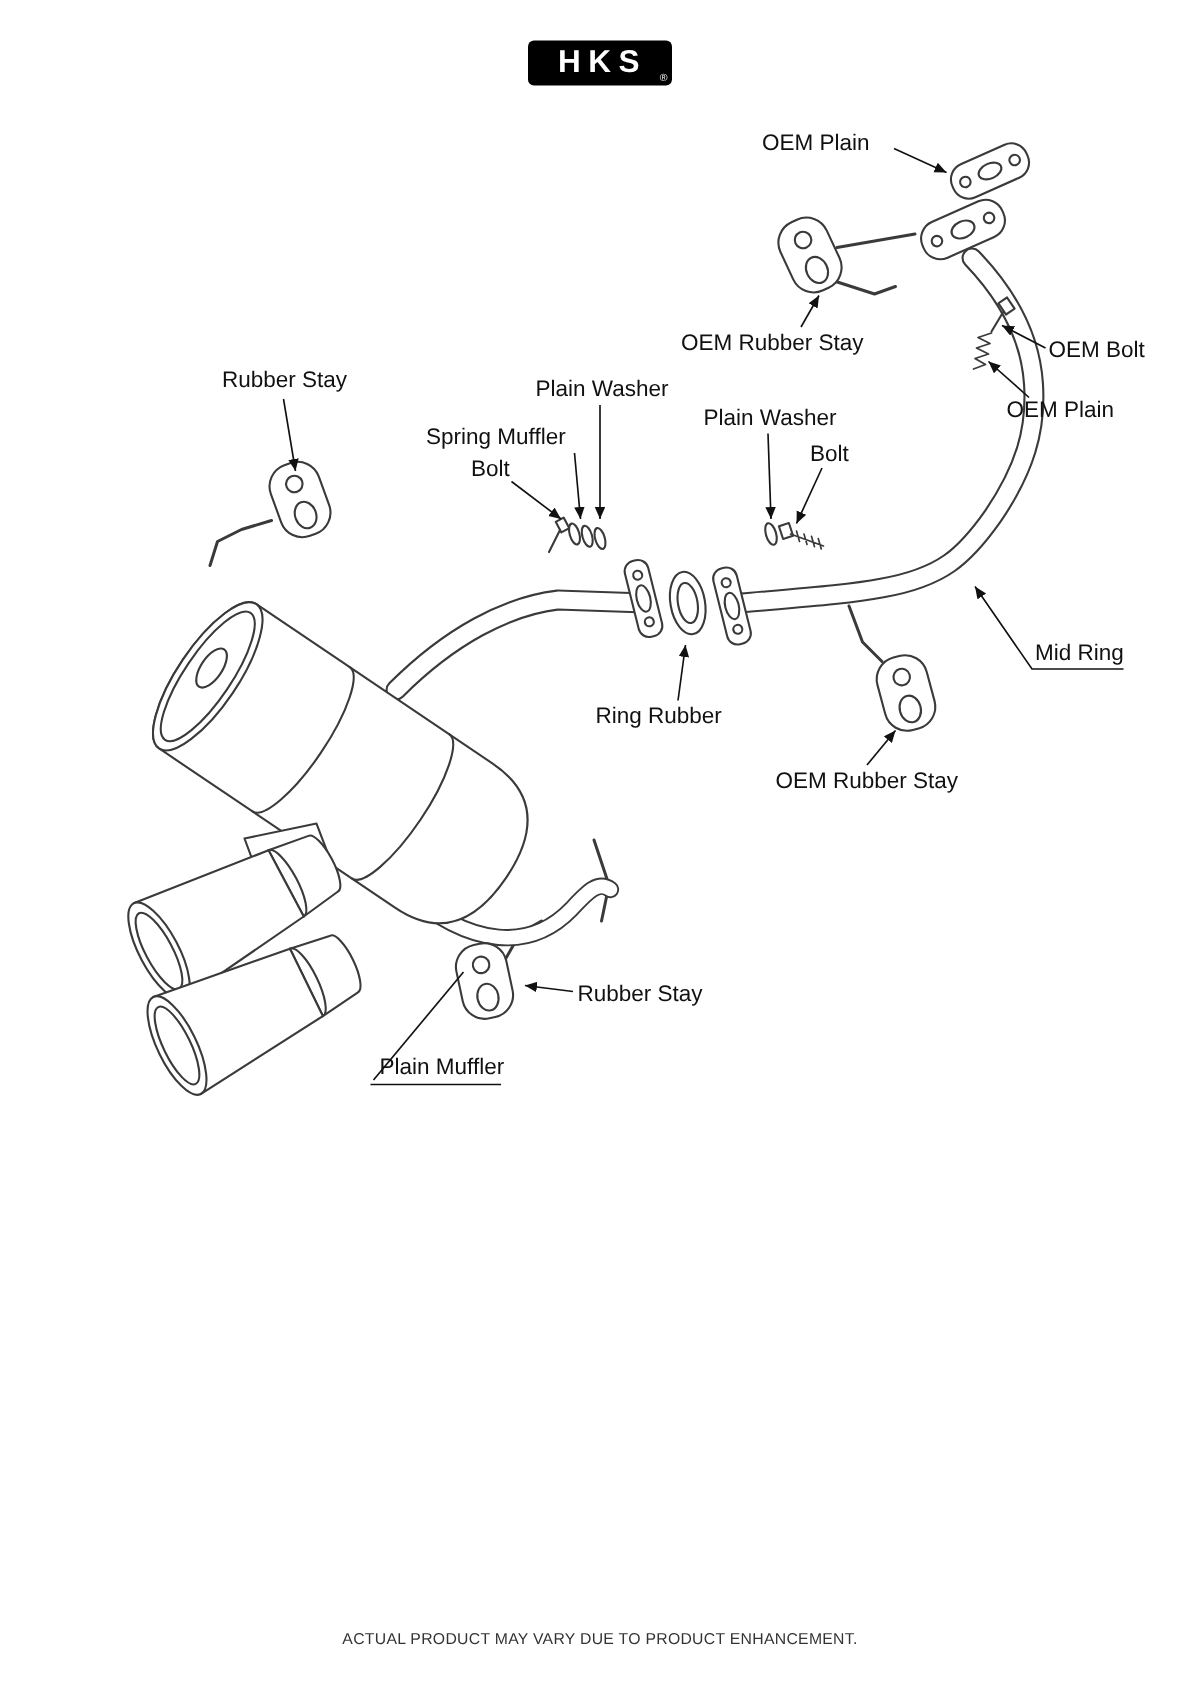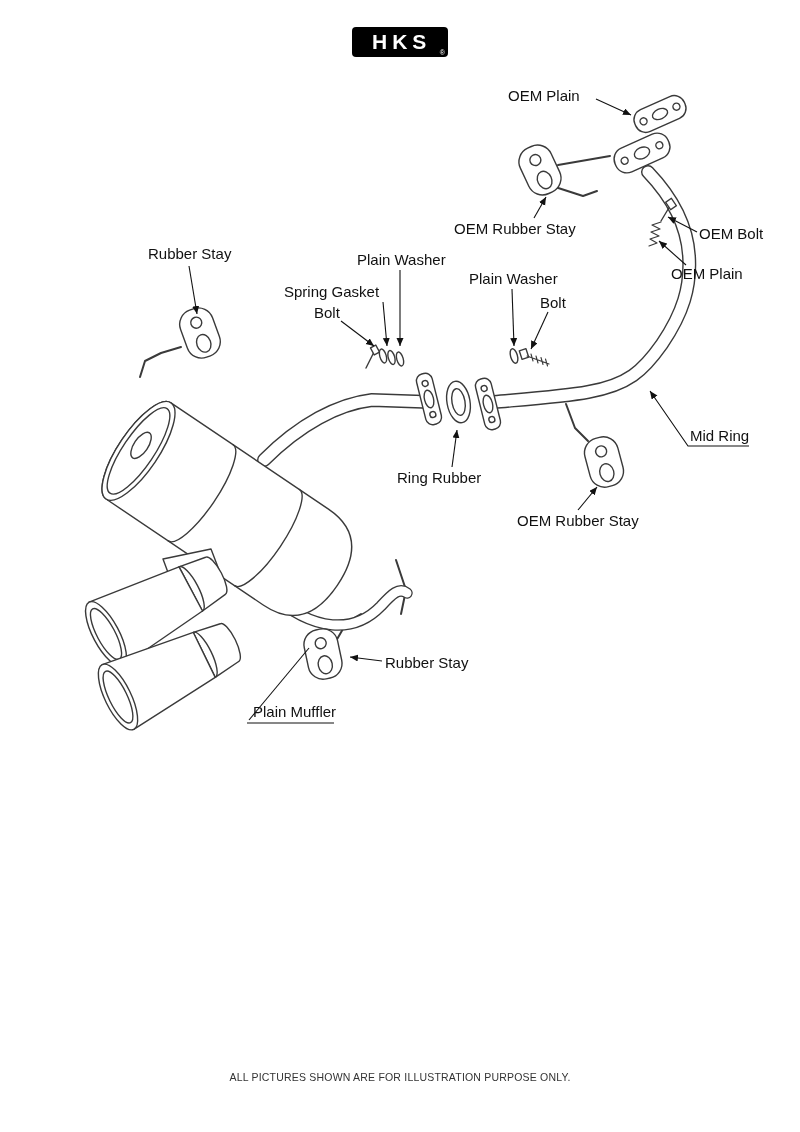--- a/index.html
+++ b/index.html
@@ -184,25 +184,25 @@
       <path class="leader" d="M 249,720 L 309,648"></path>
     </g>
   </svg>
 
   <div class="lbl" style="left:508px;top:88px">OEM Plain</div>
   <div class="lbl" style="left:454px;top:221px">OEM Rubber Stay</div>
   <div class="lbl" style="left:699px;top:226px">OEM Bolt</div>
   <div class="lbl" style="left:671px;top:266px">OEM Plain</div>
   <div class="lbl" style="left:148px;top:246px">Rubber Stay</div>
   <div class="lbl" style="left:357px;top:252px">Plain Washer</div>
-  <div class="lbl" style="left:284px;top:284px">Spring Gasket</div>
+  <div class="lbl" style="left:284px;top:284px">Spring Muffler</div>
   <div class="lbl" style="left:314px;top:305px">Bolt</div>
   <div class="lbl" style="left:469px;top:271px">Plain Washer</div>
   <div class="lbl" style="left:540px;top:295px">Bolt</div>
   <div class="lbl" style="left:397px;top:470px">Ring Rubber</div>
   <div class="lbl" style="left:690px;top:428px">Mid Ring</div>
   <div class="lbl" style="left:517px;top:513px">OEM Rubber Stay</div>
   <div class="lbl" style="left:385px;top:655px">Rubber Stay</div>
   <div class="lbl" style="left:253px;top:704px">Plain Muffler</div>
 
-  <div class="footer f1">ALL PICTURES SHOWN ARE FOR ILLUSTRATION PURPOSE ONLY.</div>
+  <div class="footer f2">ACTUAL PRODUCT MAY VARY DUE TO PRODUCT ENHANCEMENT.</div>
 
 </div>
 
 </body></html>

